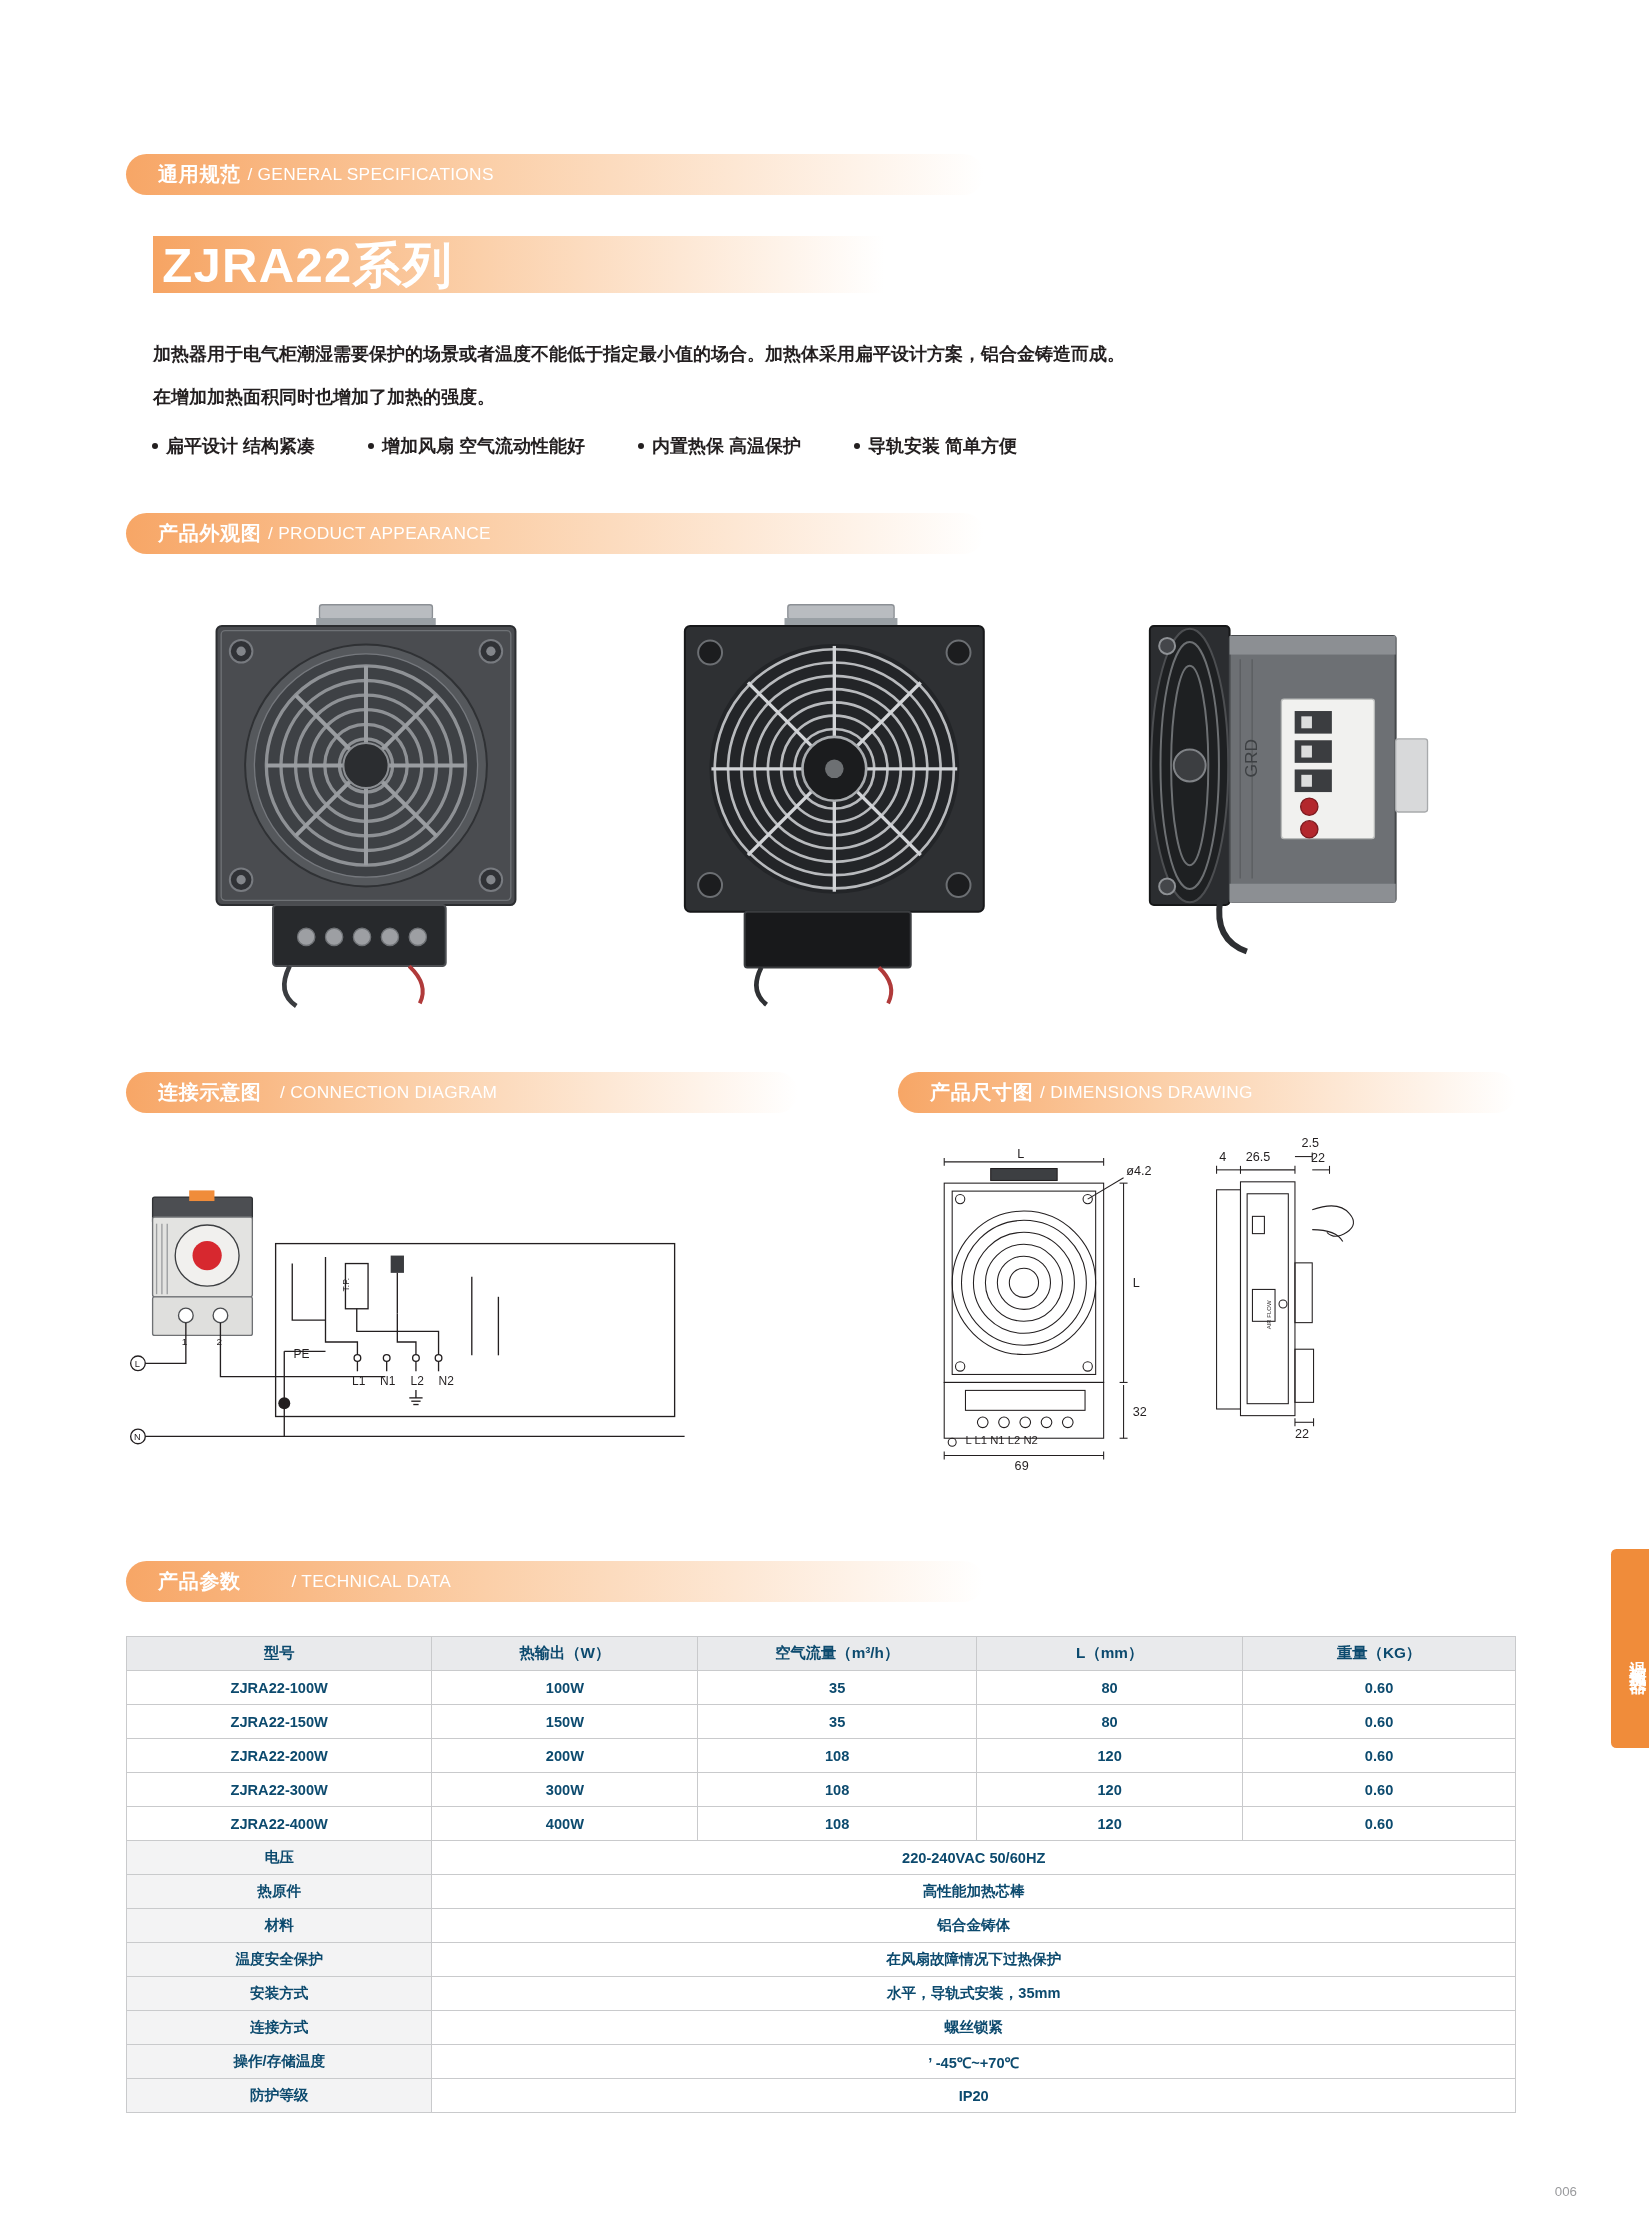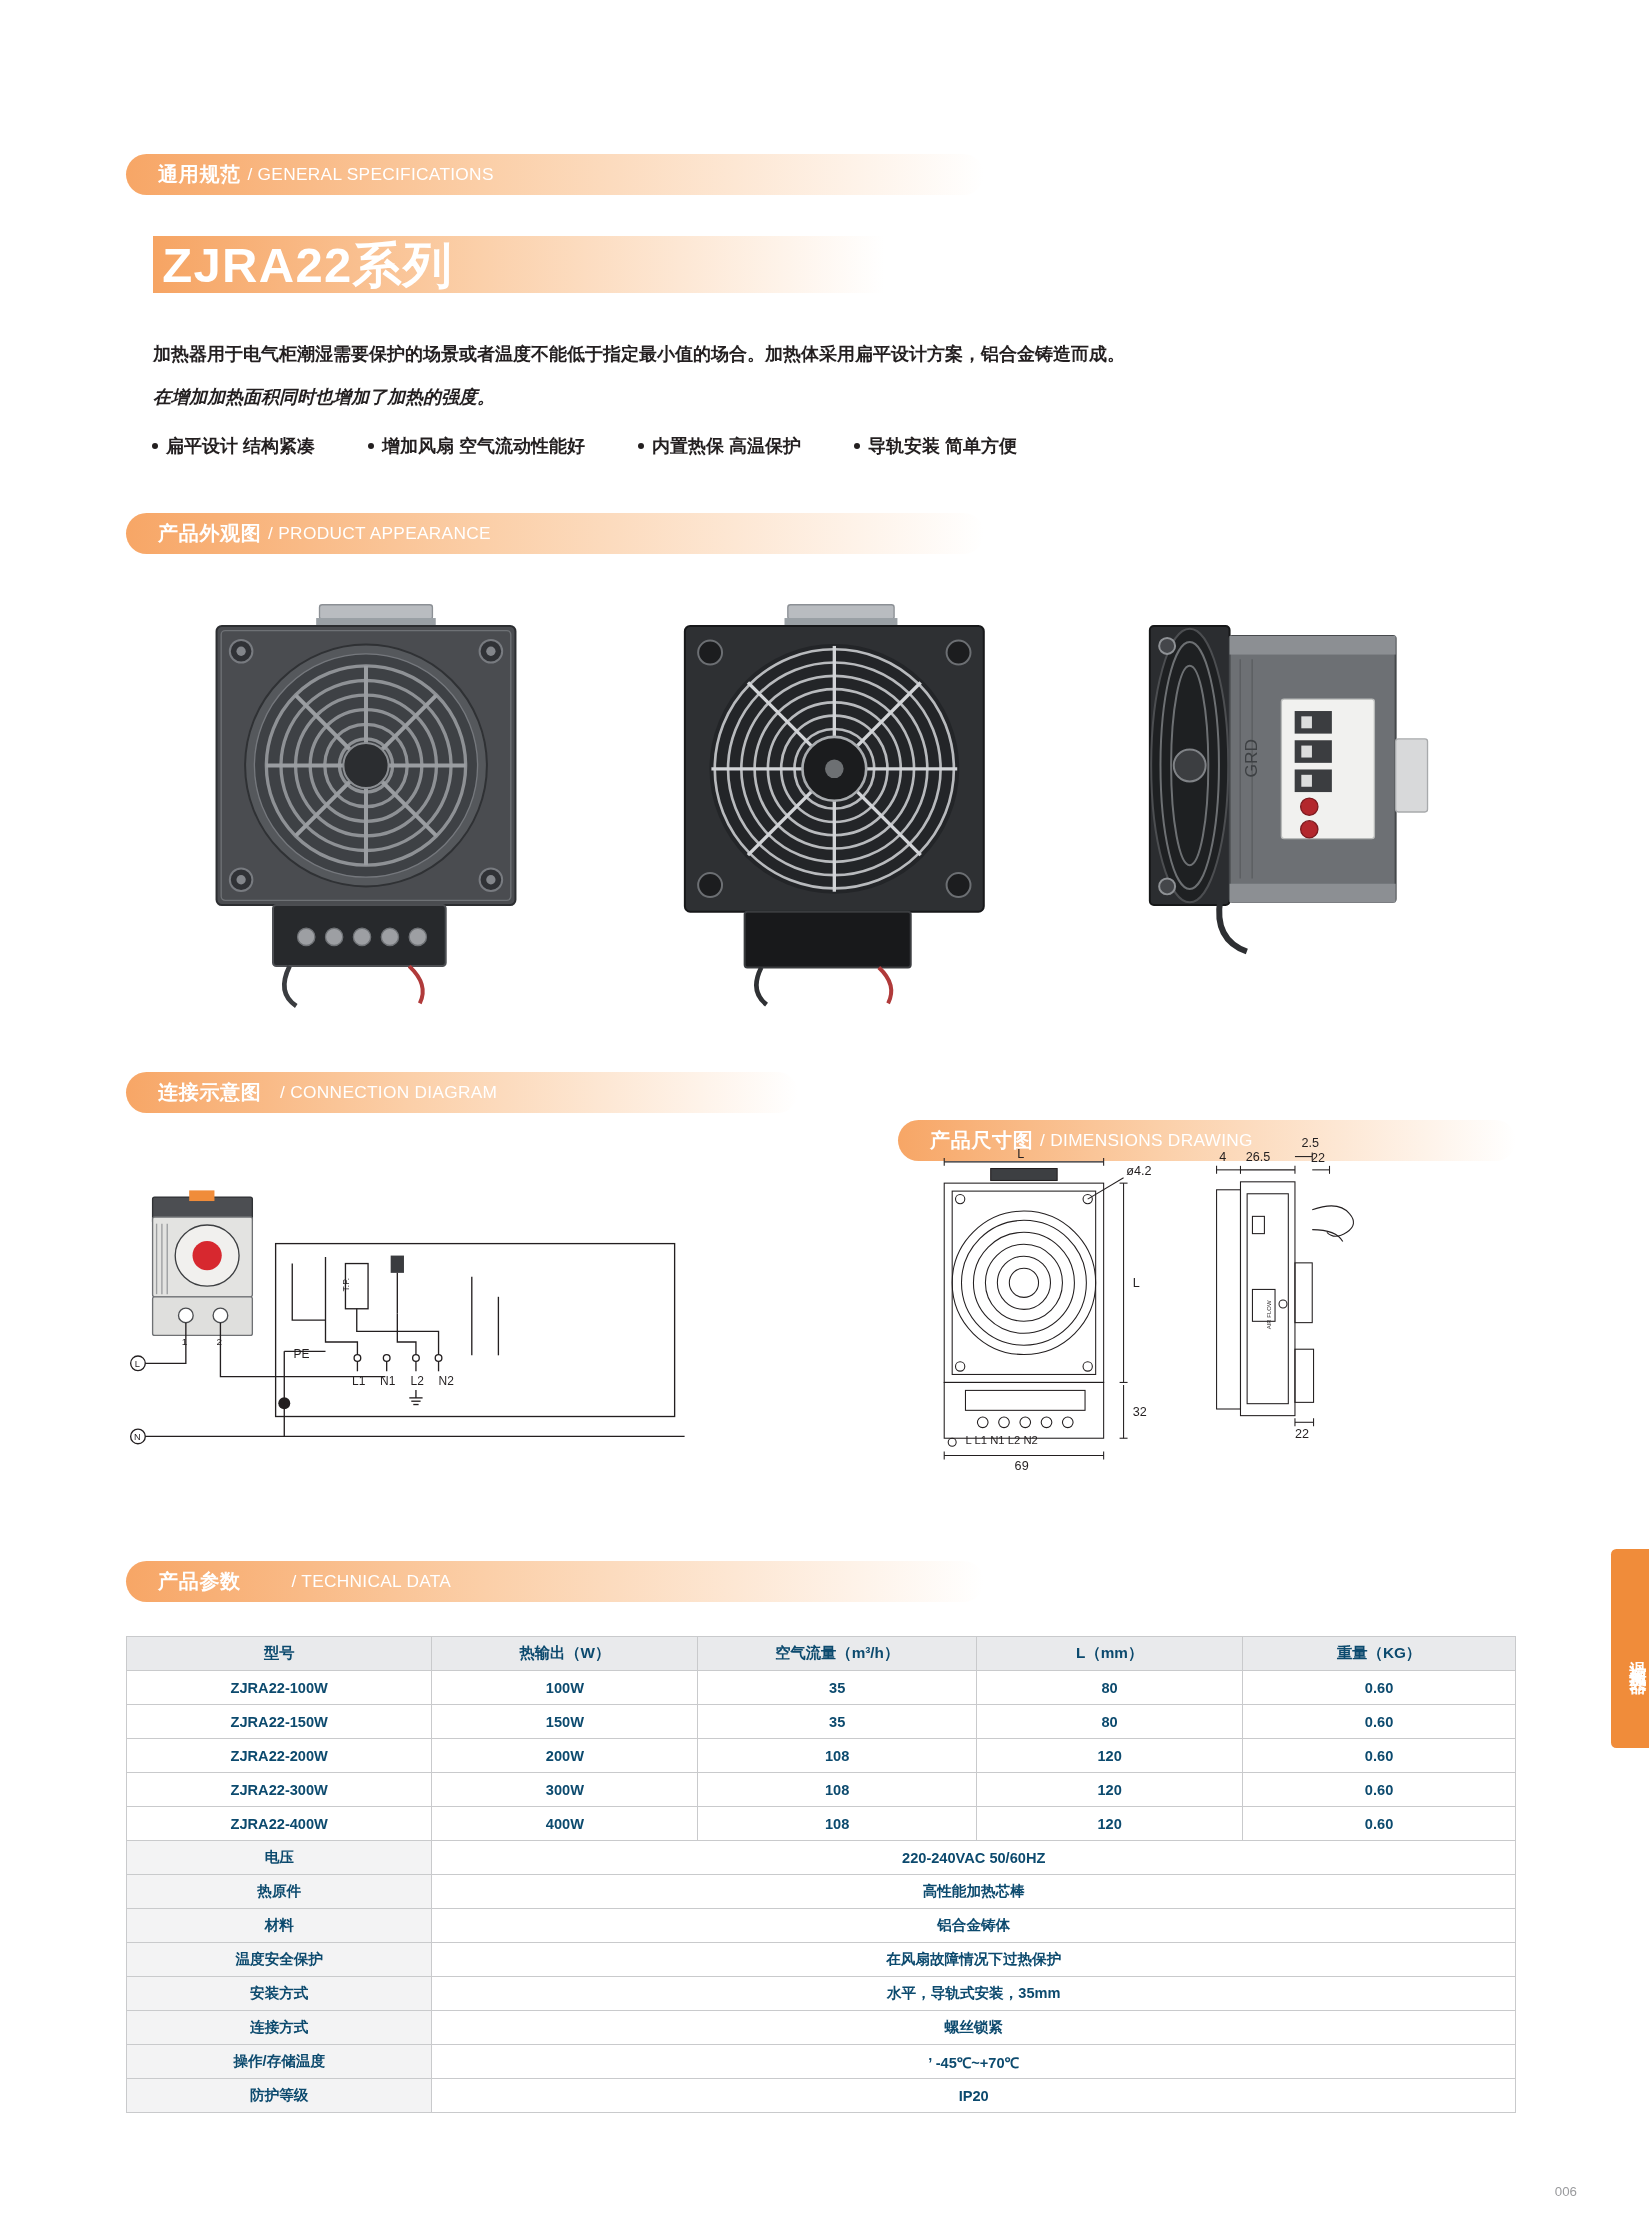--- a/index.html
+++ b/index.html
@@ -73,21 +73,21 @@
   .intro {
     position: absolute;
     left: 153px;
     width: 1363px;
     font-size: 18px;
     font-weight: bold;
     line-height: 29px;
     color: #231f20;
   }
   .intro.l1 { top: 340px; }
-  .intro.l2 { top: 383px; font-style: italic; }
+  .intro.l2 { top: 383px; }
 
   .bullets {
     position: absolute;
     left: 152px;
     top: 434px;
     width: 1363px;
     font-size: 18px;
     font-weight: bold;
     color: #231f20;
     display: flex;
@@ -391,21 +391,21 @@
     <line x1="436" y1="320" x2="436" y2="332"></line>
     <line x1="426" y1="332" x2="446" y2="332"></line>
     <line x1="429" y1="337" x2="443" y2="337"></line>
     <line x1="432" y1="342" x2="440" y2="342"></line>
   </g>
   <line x1="238" y1="340" x2="238" y2="390" stroke="#231f20" stroke-width="2"></line>
   <line x1="238" y1="262" x2="238" y2="340" stroke="#231f20" stroke-width="2"></line>
   <line x1="238" y1="262" x2="300" y2="262" stroke="#231f20" stroke-width="2"></line>
 </svg>
 
-<div class="sec-head dim" style="left:898px; top:1072px; width:618px;margin-top:48px;">
+<div class="sec-head dim" style="left:898px; top:1072px; width:618px;">
   <span class="cn">产品尺寸图</span>
   <span class="en">/ DIMENSIONS DRAWING</span>
 </div>
 
 <svg width="665" height="372" style="position:absolute;left:904px;top:1130px;" viewBox="0 0 1000 560">
   <g stroke="#231f20" fill="none" stroke-width="1.6">
 
     <rect x="60" y="80" width="240" height="300"></rect>
     <rect x="72" y="92" width="216" height="276"></rect>
 

